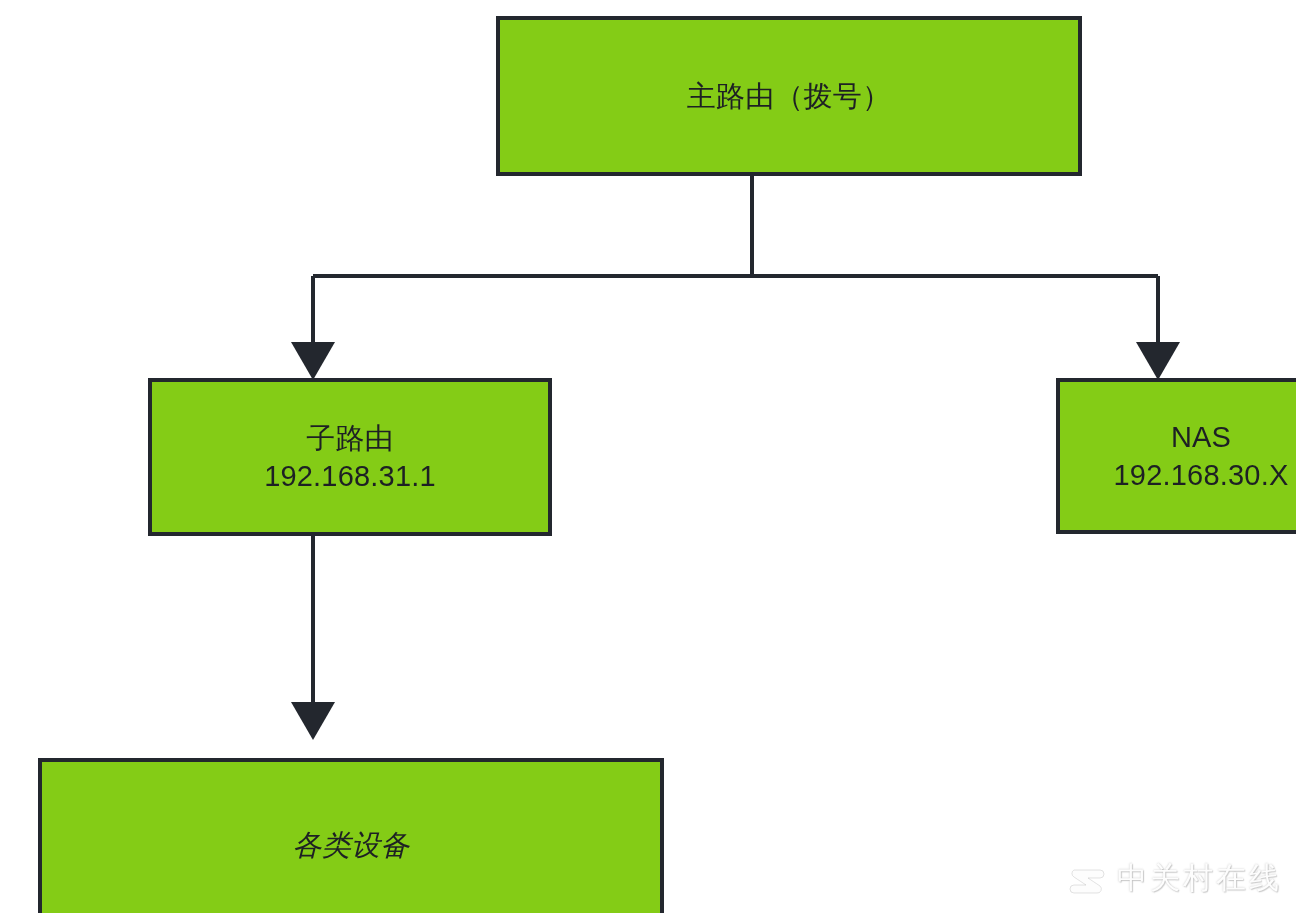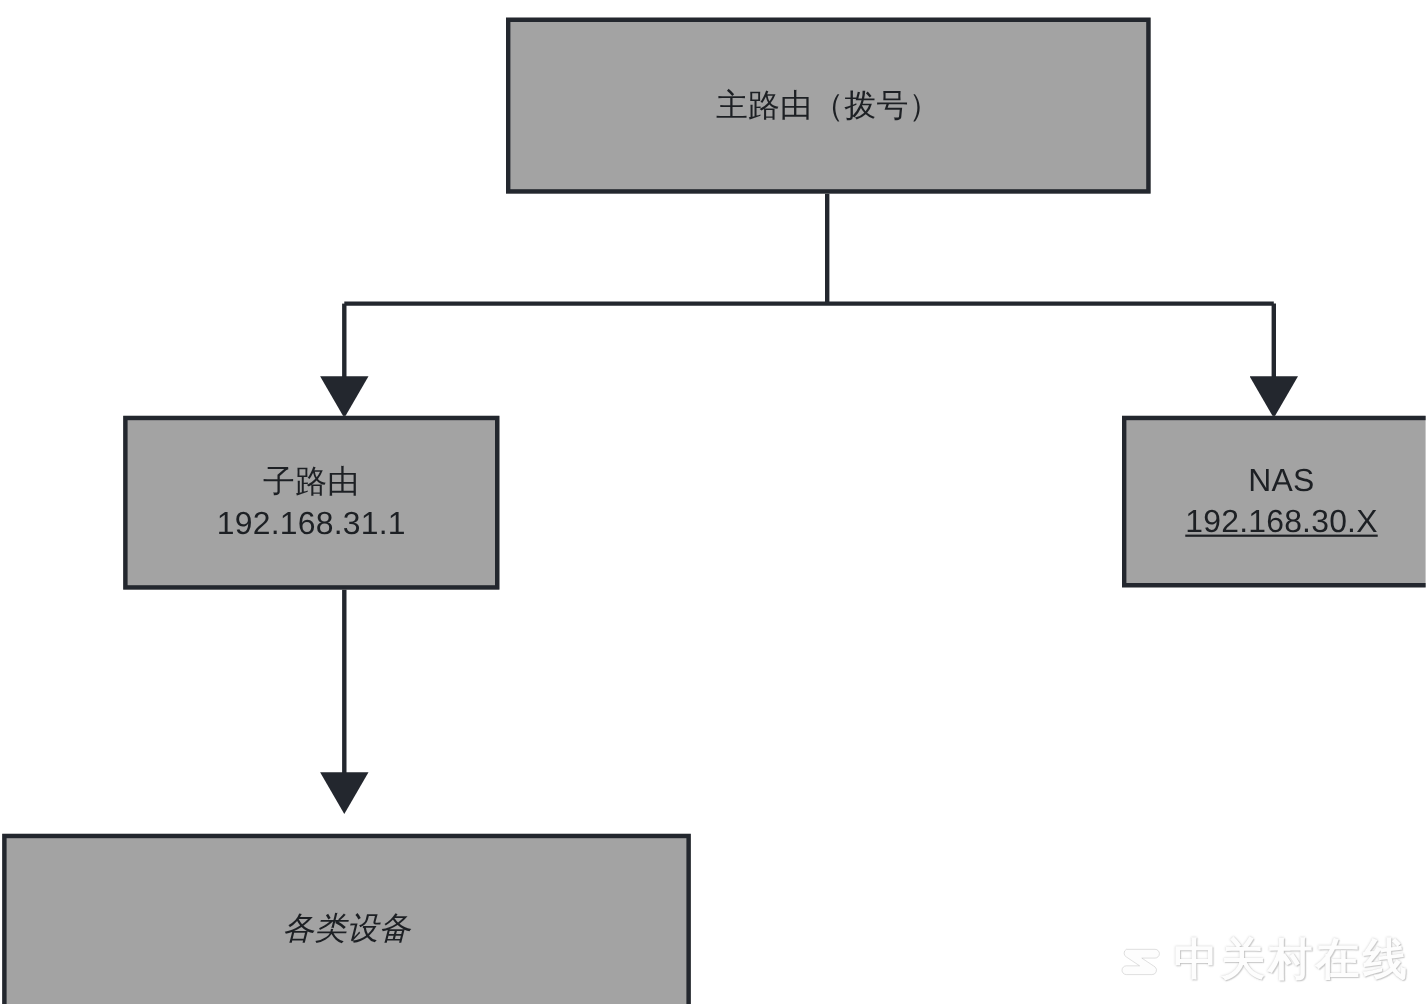--- a/index.html
+++ b/index.html
@@ -32,33 +32,34 @@
     width: 1296px;
     height: 913px;
     z-index: 1;
     pointer-events: none;
   }
 
   
   .node {
     position: absolute;
     box-sizing: border-box;
-    background: #a3a3a3;
+    background: #84cc16;
     border: 4px solid #23272e;
     z-index: 2;
     display: flex;
     flex-direction: column;
     align-items: center;
     justify-content: center;
     text-align: center;
     line-height: 1.32;
     font-size: 29px;
     font-weight: 400;
     color: #1d2024;
     letter-spacing: 0.2px;
+    margin-left: 36px;
   }
   .node .line {
     display: block;
     white-space: nowrap;
   }
   .node .line.wrap {
     white-space: normal;
   }
 
   
@@ -66,36 +67,35 @@
     left: 460px;
     top: 16px;
     width: 586px;
     height: 160px;
   }
 
   
   #node-sub-router {
     left: 112px;
     top: 378px;
-    width: 342px;
+    width: 404px;
     height: 158px;
   }
 
   
   #node-nas {
     left: 1020px;
     top: 378px;
     width: 290px;
     height: 156px;
     padding: 0 10px;
   }
   #node-nas .line.wrap {
     max-width: 230px;
     word-break: break-all;
-    text-decoration: underline;
   }
 
   
   #node-devices {
     left: 2px;
     top: 758px;
     width: 626px;
     height: 174px;
     font-style: italic;
   }
@@ -109,22 +109,22 @@
     display: flex;
     align-items: center;
     gap: 10px;
     opacity: 0.96;
     pointer-events: none;
   }
   #watermark .wm-mark {
     display: block;
   }
   #watermark .wm-text {
-    font-size: 40px;
-    font-weight: 700;
+    font-size: 30px;
+    font-weight: 400;
     color: #fdfdfd;
     letter-spacing: 3px;
     text-shadow:
        0 0 2px rgba(150,150,150,0.55),
        1px 1px 1px rgba(140,140,140,0.40);
   }
 </style>
 </head>
 <body>
 

